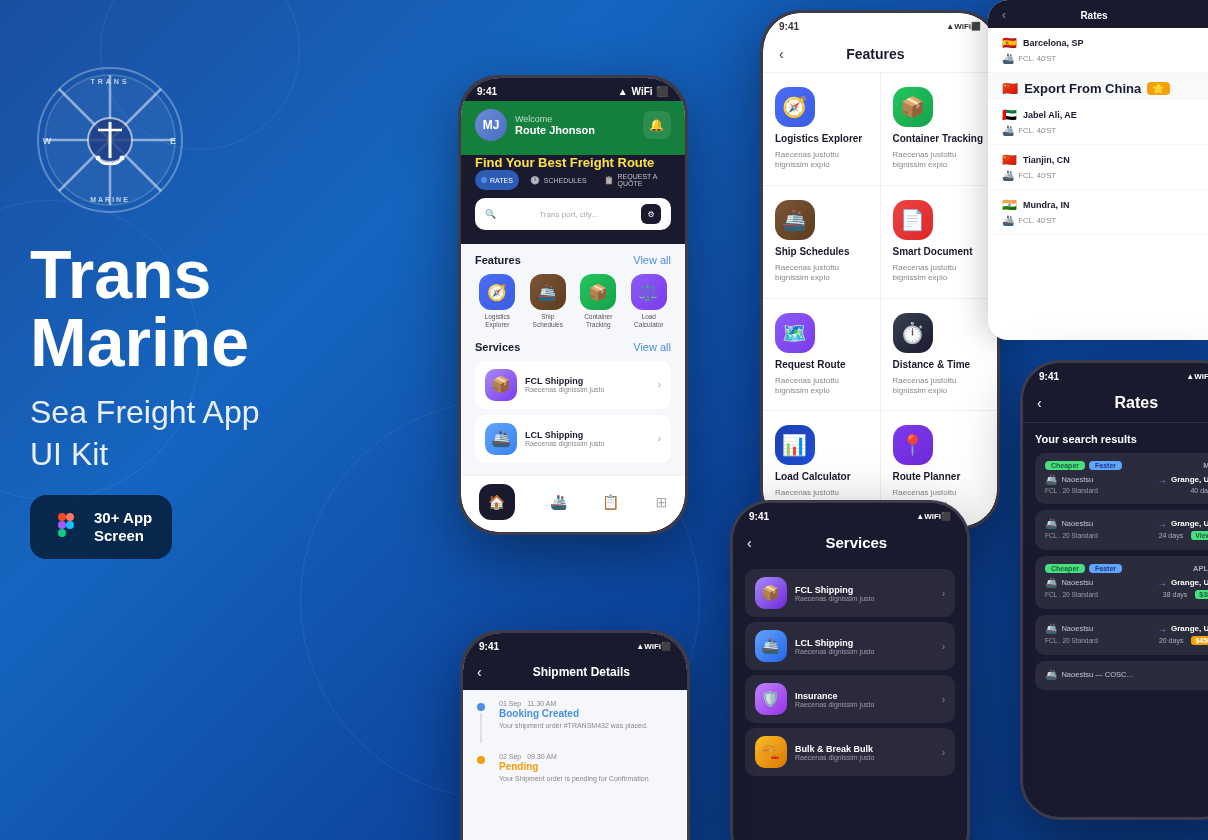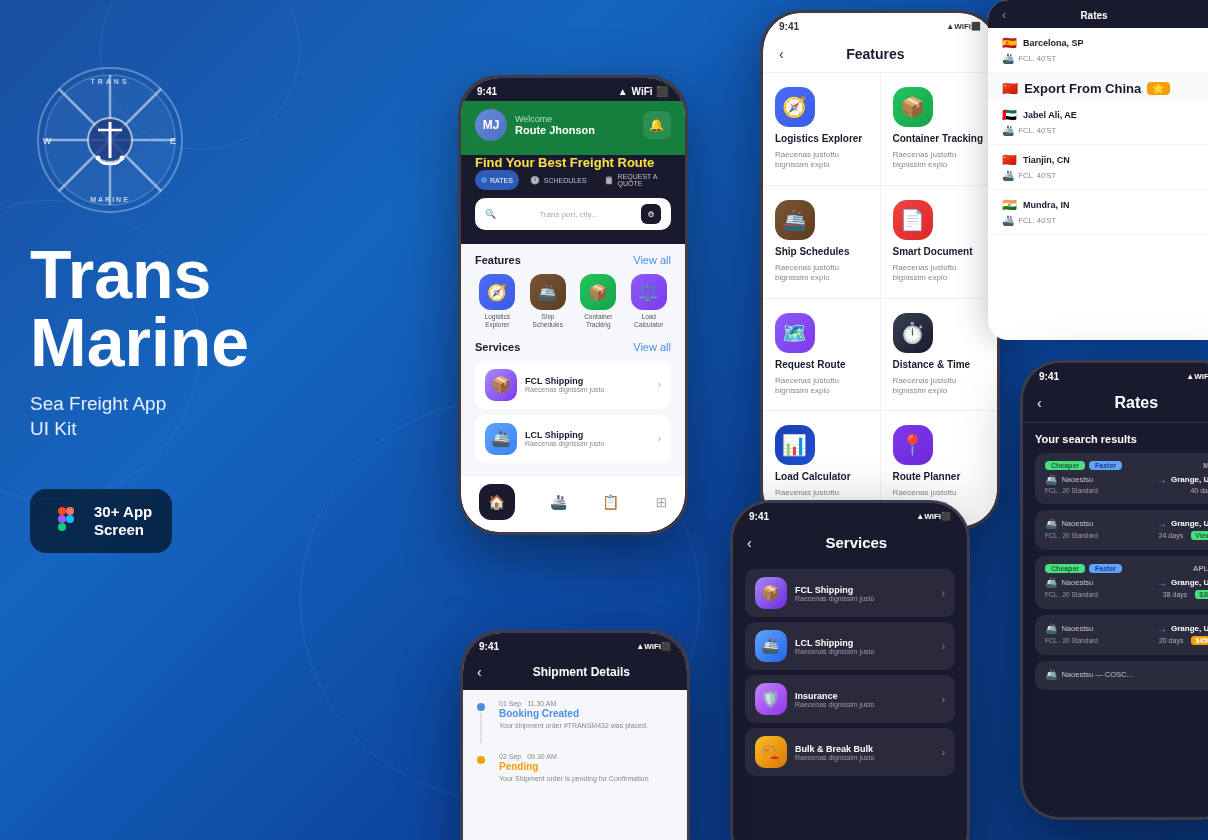--- a/index.html
+++ b/index.html
@@ -43,24 +43,24 @@
     .brand-title {
       color: #ffffff;
       font-size: 68px;
       font-weight: 800;
       line-height: 1.0;
       margin-bottom: 16px;
     }
 
     .brand-subtitle {
       color: rgba(255,255,255,0.9);
-      font-size: 19px;
+      font-size: 32px;
       font-weight: 400;
       line-height: 1.3;
-      margin-bottom: 48px;
+      margin-bottom: 20px;
     }
 
     .figma-badge {
       display: flex;
       align-items: flex-start;
       gap: 12px;
       background: rgba(0,0,0,0.6);
       border-radius: 16px;
       padding: 14px 20px;
       width: fit-content;

